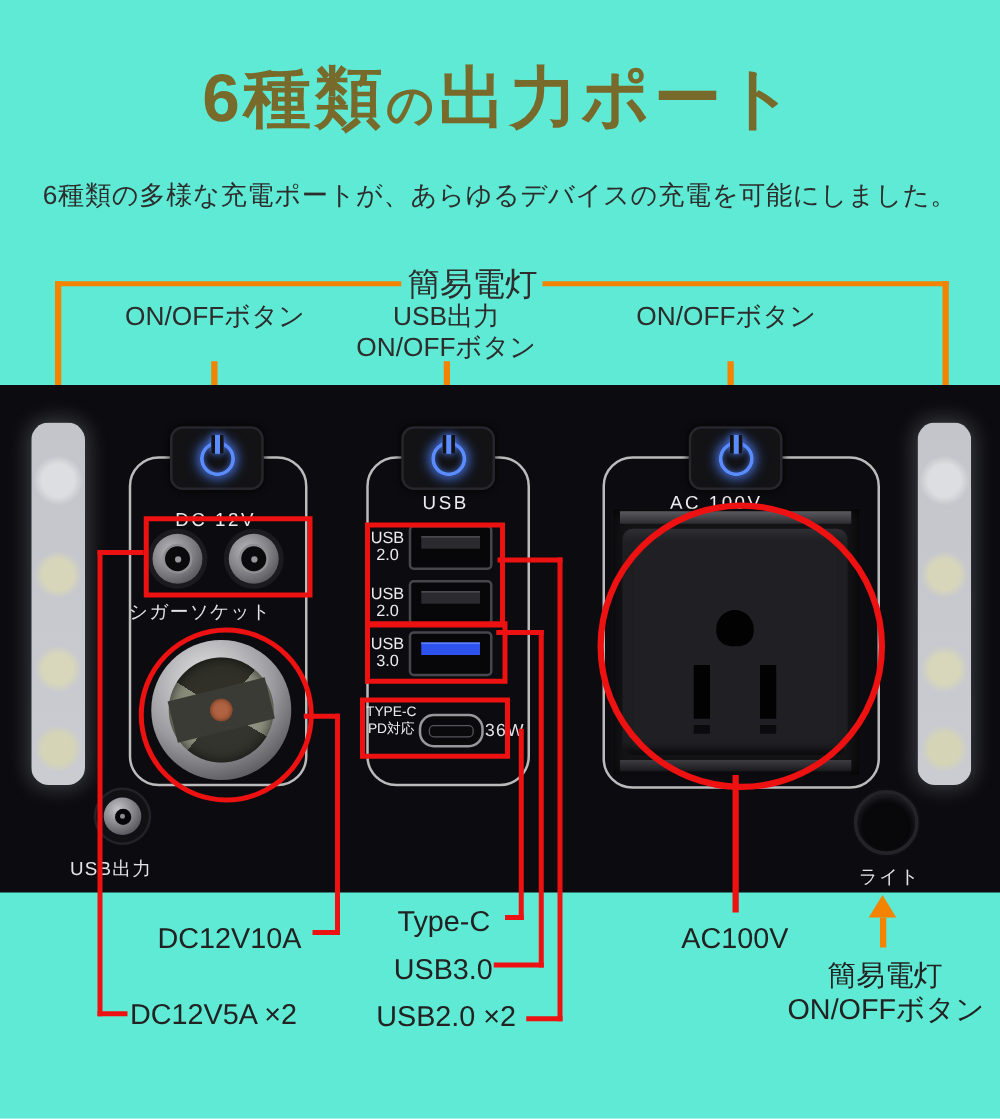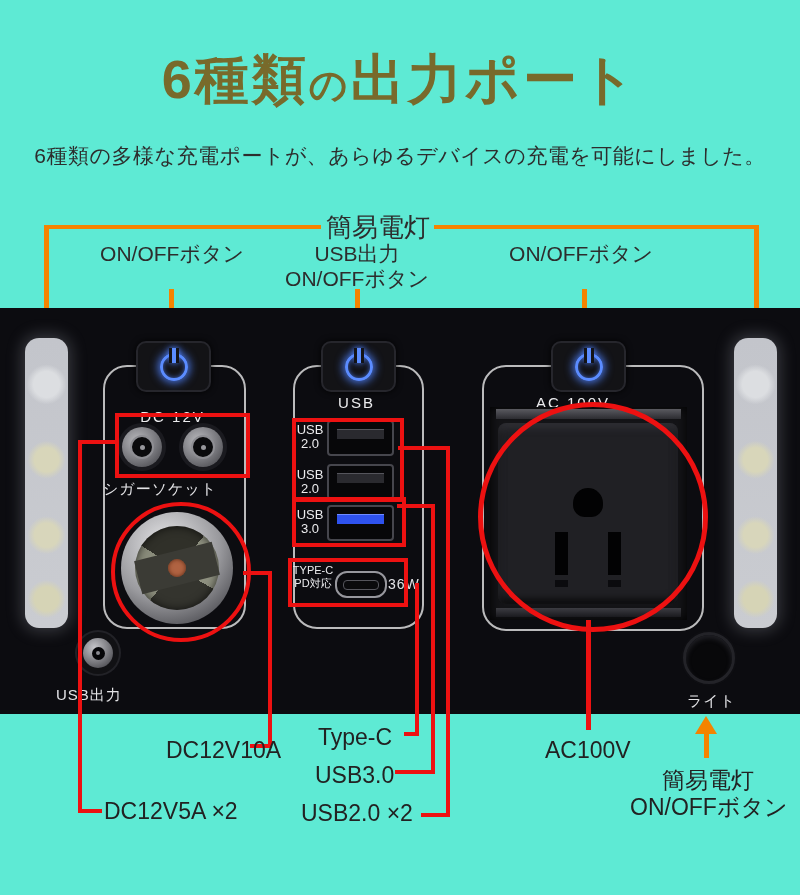--- a/index.html
+++ b/index.html
@@ -288,21 +288,21 @@
   <div class="abs red-line" style="left:397px;top:504px;width:38px;height:4px;"></div>
   <div class="abs red-line" style="left:431px;top:504px;width:4px;height:270px;"></div>
   <div class="abs red-line" style="left:395px;top:770px;width:40px;height:4px;"></div>
 
   <div class="abs red-line" style="left:398px;top:446px;width:52px;height:4px;"></div>
   <div class="abs red-line" style="left:446px;top:446px;width:4px;height:371px;"></div>
   <div class="abs red-line" style="left:421px;top:813px;width:29px;height:4px;"></div>
 
   <div class="abs red-line" style="left:586px;top:620px;width:5px;height:110px;"></div>
 
-  <div class="abs blabel" style="left:126px;top:737px;margin-left:40px;">DC12V10A</div>
+  <div class="abs blabel" style="left:126px;top:737px;">DC12V10A</div>
   <div class="abs blabel" style="left:104px;top:798px;">DC12V5A ×2</div>
   <div class="abs blabel" style="left:318px;top:724px;">Type-C</div>
   <div class="abs blabel" style="left:315px;top:762px;">USB3.0</div>
   <div class="abs blabel" style="left:301px;top:800px;">USB2.0 ×2</div>
   <div class="abs blabel" style="left:545px;top:737px;">AC100V</div>
 
   <div class="abs arrow-up-head" style="left:695px;top:716px;"></div>
   <div class="abs oline" style="left:704px;top:734px;width:5px;height:24px;"></div>
   <div class="abs blabel" style="left:658px;top:765px;width:100px;text-align:center;">簡易電灯</div>
   <div class="abs blabel" style="left:630px;top:792px;width:156px;text-align:center;">ON/OFFボタン</div>

